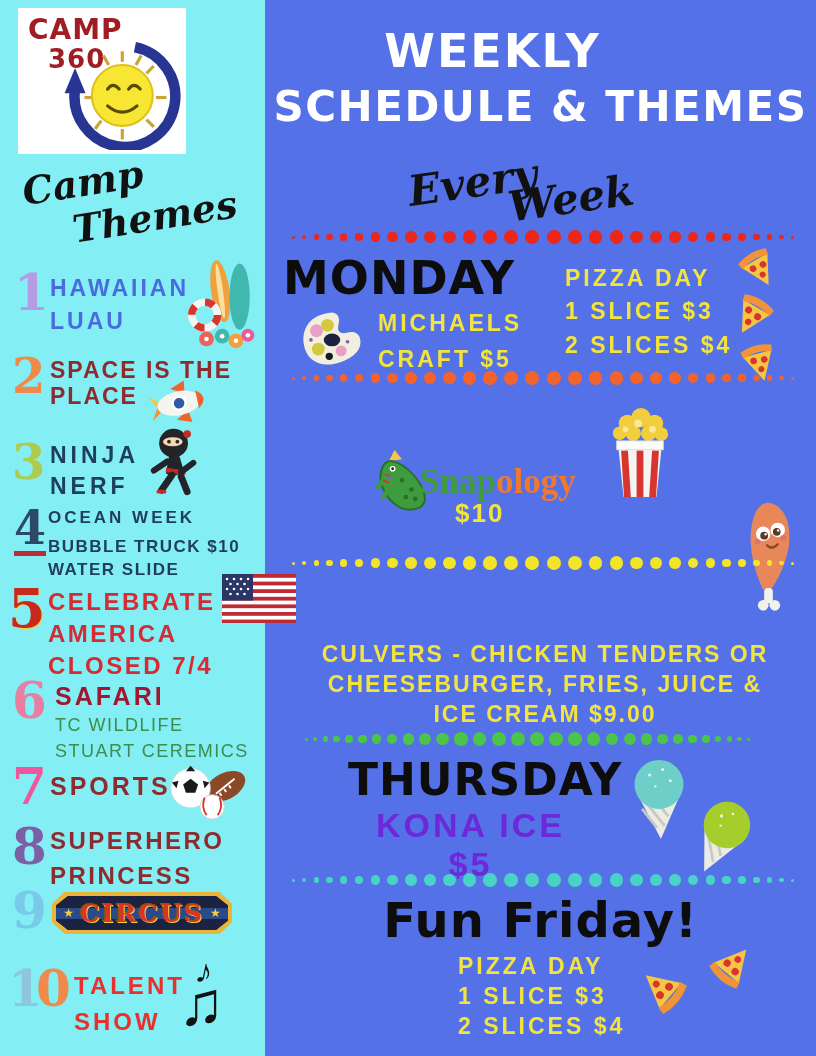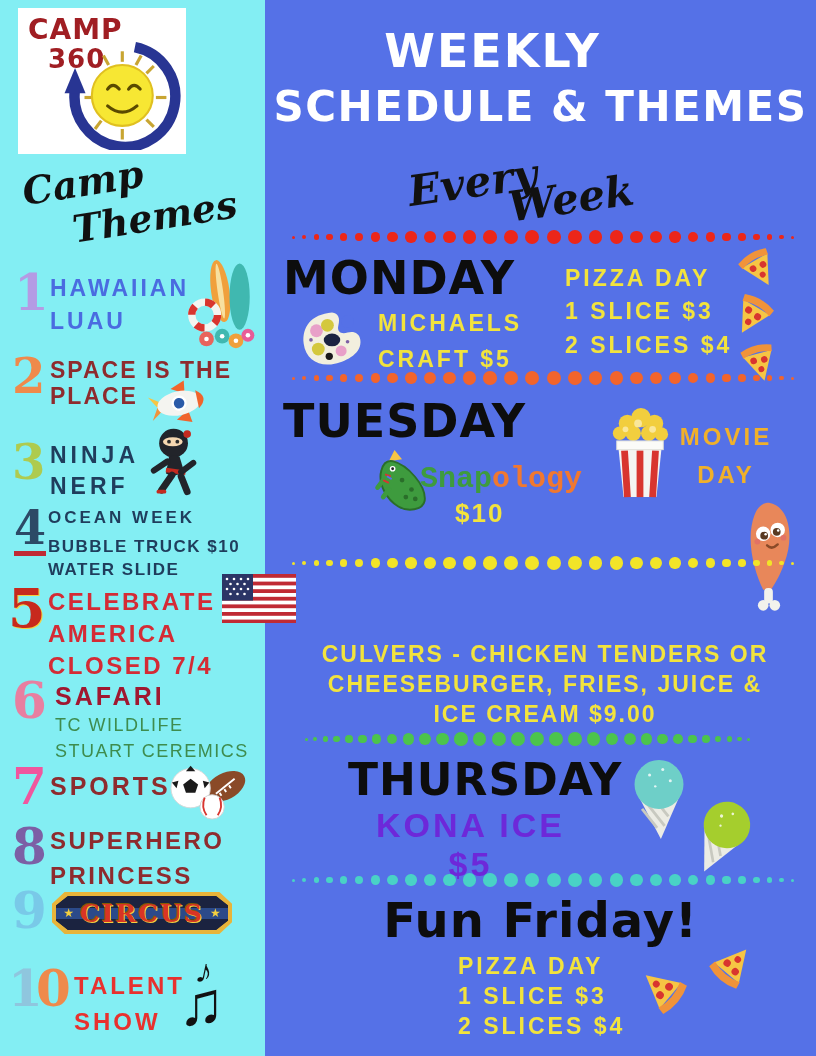--- a/index.html
+++ b/index.html
@@ -295,35 +295,34 @@
       <i style="width: 10.6px; height: 10.6px; background: rgb(242, 100, 44); border-radius: 50%; flex: 0 0 auto;"></i>
       <i style="width: 9.7px; height: 9.7px; background: rgb(242, 100, 44); border-radius: 50%; flex: 0 0 auto;"></i>
       <i style="width: 8.7px; height: 8.7px; background: rgb(242, 100, 44); border-radius: 50%; flex: 0 0 auto;"></i>
       <i style="width: 7.6px; height: 7.6px; background: rgb(242, 100, 44); border-radius: 50%; flex: 0 0 auto;"></i>
       <i style="width: 6.5px; height: 6.5px; background: rgb(242, 100, 44); border-radius: 50%; flex: 0 0 auto;"></i>
       <i style="width: 5.4px; height: 5.4px; background: rgb(242, 100, 44); border-radius: 50%; flex: 0 0 auto;"></i>
       <i style="width: 4.2px; height: 4.2px; background: rgb(242, 100, 44); border-radius: 50%; flex: 0 0 auto;"></i>
       <i style="width: 3px; height: 3px; background: rgb(242, 100, 44); border-radius: 50%; flex: 0 0 auto;"></i>
     </div>
 
-  <div class="abs head" style="left:283px;top:398px;font-size:46px;letter-spacing:1px;">TUESDAY</div>
   <svg class="abs" style="left:370px;top:448px;" width="66" height="66" viewBox="0 0 70 70">
     <polygon points="26,2 34,12 20,14" fill="#F6C544"></polygon>
     <path d="M24,14 C40,18 60,40 58,56 C56,66 40,68 30,62 C18,55 8,38 12,24 C14,16 18,13 24,14 Z" fill="#3E9B3E" stroke="#2A6E2A" stroke-width="2"></path>
     <circle cx="24" cy="22" r="3" fill="#fff"></circle>
       <circle cx="24" cy="22" r="1.5" fill="#222"></circle>
     <circle cx="34" cy="34" r="2.5" fill="#2A6E2A"></circle>
       <circle cx="44" cy="44" r="2.5" fill="#2A6E2A"></circle>
     <circle cx="38" cy="52" r="2.5" fill="#2A6E2A"></circle>
       <circle cx="48" cy="54" r="2.5" fill="#2A6E2A"></circle>
     <path d="M14,34 l-6,8 M20,44 l-6,8" stroke="#3E9B3E" stroke-width="5" stroke-linecap="round"></path>
     <path d="M16,28 l6,2 M14,34 l6,3" stroke="#D8352F" stroke-width="2"></path>
     <path d="M18,30 l5,3" stroke="#5571E7" stroke-width="2"></path>
   </svg>
-  <div class="abs" style="left:420px;top:462px;font-family:Liberation Mono, monospace;font-weight:bold;font-size:30px;">
+  <div class="abs" style="left:420px;top:462px;font-family:Liberation Serif, serif;font-weight:bold;font-size:35px;">
     <span style="color: rgb(62, 155, 62);">Snap</span><span style="color: rgb(240, 120, 48);">ology</span>
   </div>
   <div class="abs b" style="left: 455px; top: 498px; font-size: 26px; letter-spacing: 2px; color: rgb(242, 227, 61);">$10</div>
   <svg class="abs" style="left:606px;top:408px;" width="68" height="92" viewBox="0 0 70 95">
     <g fill="#F2CE3E">
       <circle cx="22" cy="16" r="9"></circle>
         <circle cx="36" cy="10" r="10"></circle>
         <circle cx="50" cy="16" r="9"></circle>
       <circle cx="28" cy="26" r="8"></circle>
         <circle cx="44" cy="26" r="8"></circle>
@@ -336,22 +335,20 @@
         <circle cx="20" cy="22" r="3"></circle>
       </g>
     <polygon points="12,34 58,34 52,92 18,92" fill="#F4F4F2"></polygon>
     <g stroke="#D8352F" stroke-width="7">
       <line x1="19" y1="44" x2="22" y2="92"></line>
         <line x1="35" y1="44" x2="35" y2="92"></line>
         <line x1="51" y1="44" x2="48" y2="92"></line>
     </g>
     <rect x="11" y="34" width="48" height="9" fill="#FBFBF8" stroke="#e0e0da"></rect>
   </svg>
-  <div class="abs b pre" style="left: 676px; top: 418px; width: 100px; text-align: center; font-size: 24px; letter-spacing: 3px; line-height: 1.6; color: rgb(240, 176, 43);">MOVIE
-DAY</div>
   <svg class="abs" style="left:740px;top:498px;" width="58" height="118" viewBox="0 0 60 120">
     <path d="M30,4 C52,8 56,40 46,66 C42,78 36,88 32,94 L24,94 C16,78 8,50 12,28 C15,12 20,4 30,4 Z" fill="#E8875A"></path>
     <circle cx="24" cy="36" r="7.5" fill="#fff"></circle>
       <circle cx="39" cy="32" r="7.5" fill="#fff"></circle>
     <circle cx="25" cy="38" r="4" fill="#5A3A22"></circle>
       <circle cx="38" cy="34" r="4" fill="#5A3A22"></circle>
     <circle cx="26.5" cy="36.5" r="1.3" fill="#fff"></circle>
       <circle cx="39.5" cy="32.5" r="1.3" fill="#fff"></circle>
     <path d="M28,48 Q33,53 39,47" fill="none" stroke="#8A4A28" stroke-width="2.5" stroke-linecap="round"></path>
     <circle cx="18" cy="44" r="3" fill="#E06A6A" opacity="0.7"></circle>

